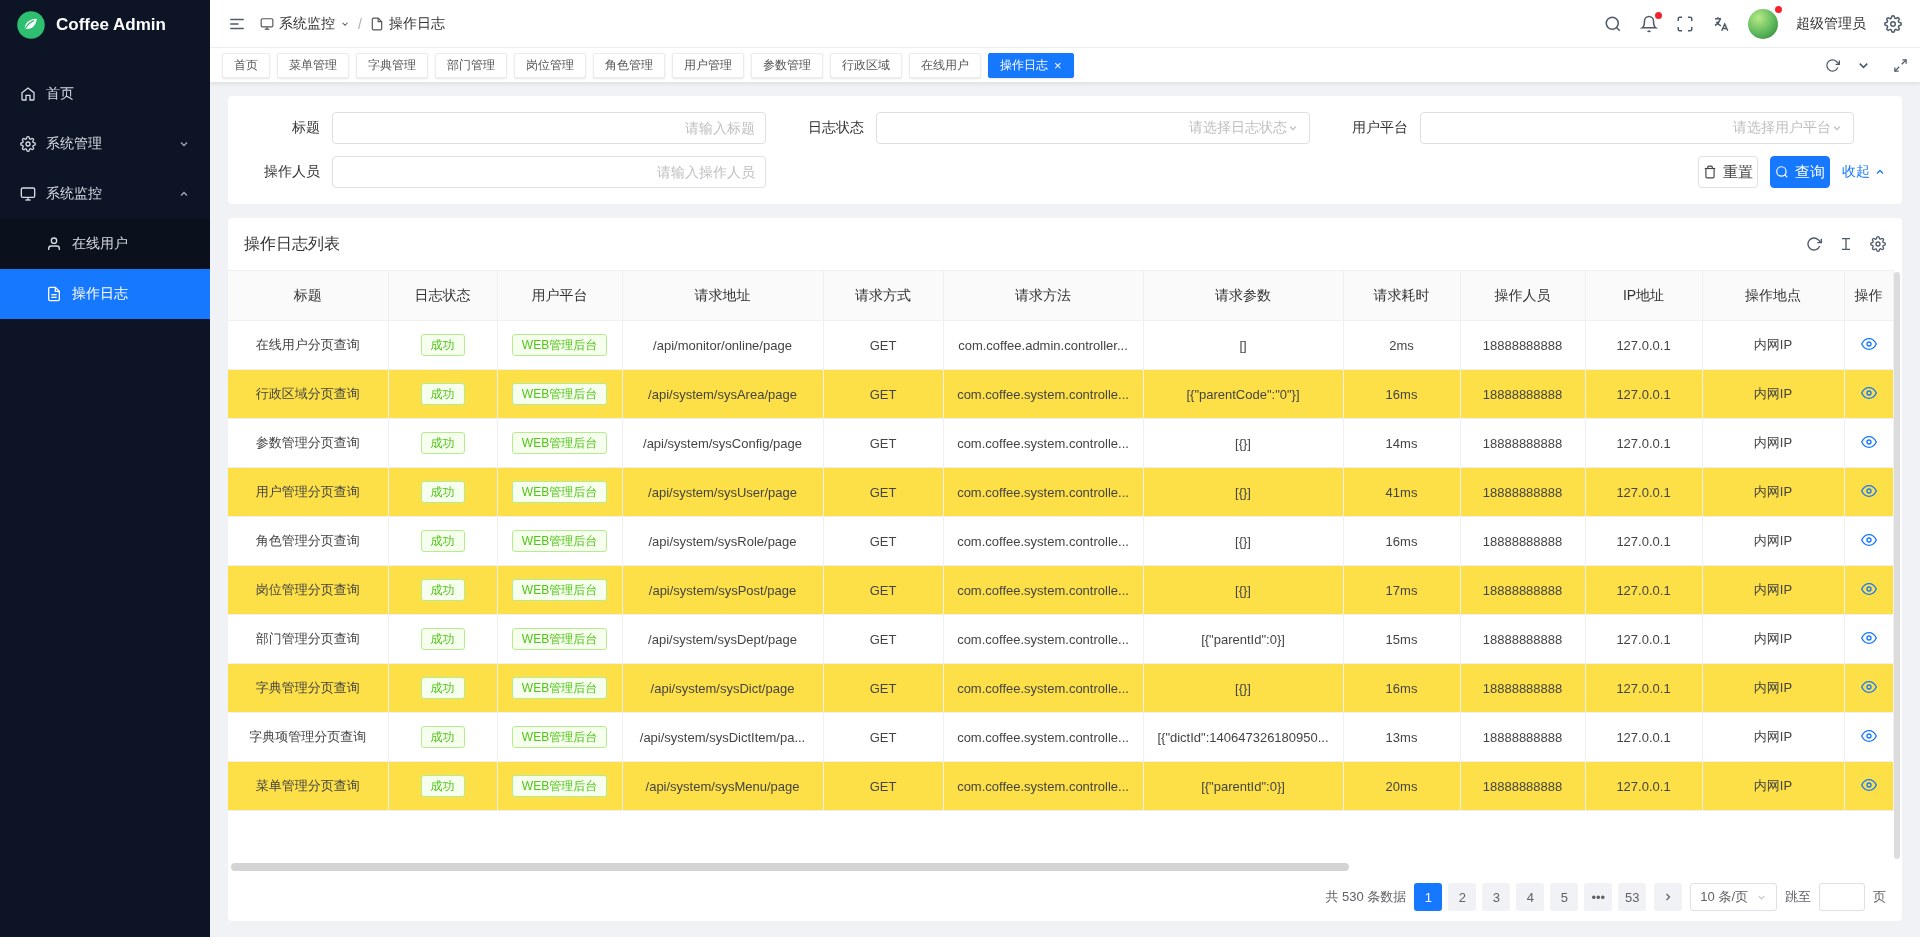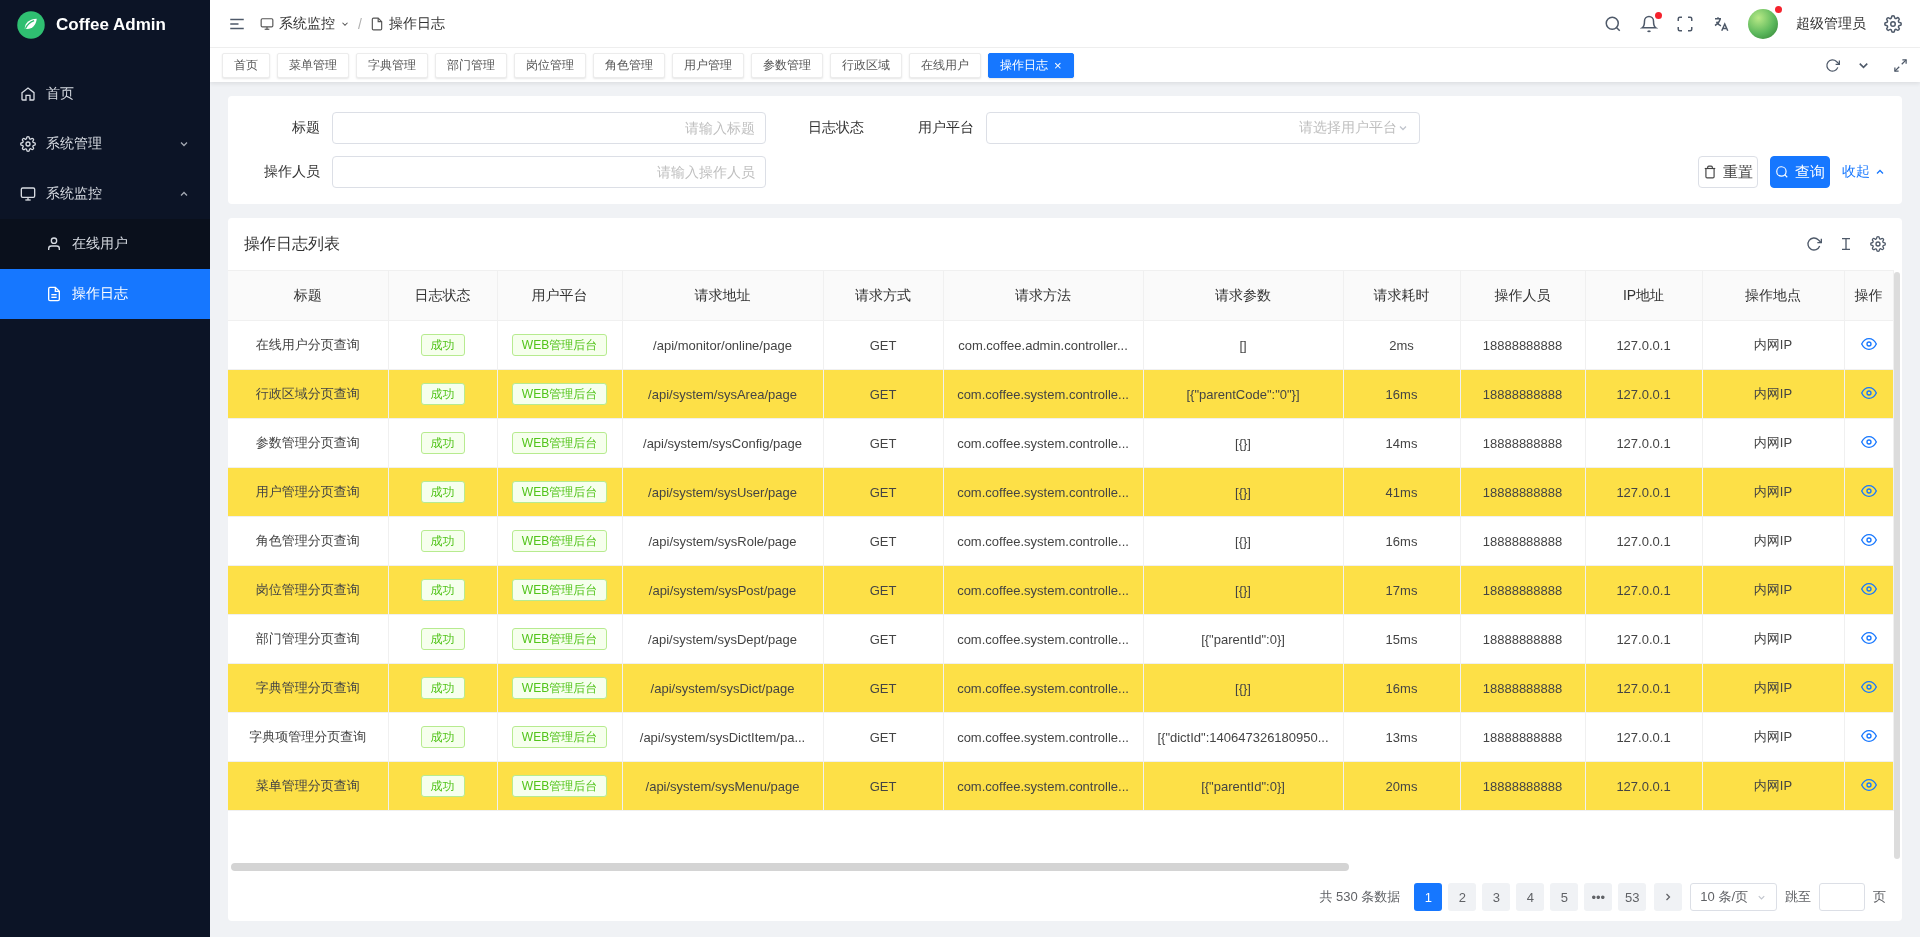--- a/index.html
+++ b/index.html
@@ -80,21 +80,21 @@
   tr.stripe td { background:#fde047; }
   .badge { display:inline-block; padding:2px 9px; font-size:12px; line-height:16px; border:1px solid #b7eb8f; color:#52c41a; background:#f6ffed; border-radius:3px; }
   .eye-btn { color:#1677ff; cursor:pointer; display:inline-flex; }
   .v-scrollbar { position:absolute; top:2px; right:2px; bottom:2px; width:6px; background:#dcdcdc; border-radius:3px; cursor:pointer; }
 
   .h-scroll { height:12px; flex-shrink:0; position:relative; margin:0 3px; }
   .h-thumb { position:absolute; left:0; top:2px; height:8px; width:67%; background:#d4d4d4; border-radius:4px; cursor:pointer; }
 
   
   .pagination { height:48px; flex-shrink:0; display:flex; align-items:center; justify-content:flex-end; gap:8px; padding:0 16px; font-size:13px; color:#606266; }
-  .total-text { margin-right:6px; }
+  .total-text { }
   .page { min-width:28px; height:28px; padding:0 4px; border:none; border-radius:3px; background:#f0f2f5; color:#606266; font-size:13px; display:inline-flex; align-items:center; justify-content:center; cursor:pointer; font-family:inherit; }
   .page.active { background:#1677ff; color:#fff; }
   .next-btn { min-width:28px; height:28px; border:none; border-radius:3px; background:#f0f2f5; color:#606266; display:inline-flex; align-items:center; justify-content:center; cursor:pointer; }
   .next-btn svg { width:12px; height:12px; }
   .size-select { height:28px; border:1px solid #dcdfe6; border-radius:3px; background:#fff; display:inline-flex; align-items:center; gap:8px; padding:0 9px; cursor:pointer; }
   .size-select svg { width:11px; height:11px; color:#c0c4cc; }
   .jump-input { width:46px; height:28px; border:1px solid #dcdfe6; border-radius:3px; text-align:center; outline:none; font-family:inherit; font-size:13px; }
 </style>
 </head>
 <body>
@@ -297,20 +297,26 @@
     <div class="content">
 
       <div class="filter-card">
         <div class="filter-row">
           <div class="field">
             <span class="field-label">标题</span>
             <input class="control" placeholder="请输入标题" style="">
           </div>
           <div class="field">
             <span class="field-label">日志状态</span>
+            <div class="control select">
+              <span class="ph">请选择日志状态</span>
+              <svg viewBox="0 0 24 24" fill="none" stroke="currentColor" stroke-width="2.5">
+                  <polyline points="6 9 12 15 18 9"></polyline>
+                </svg>
+            </div>
           </div>
           <div class="field" style="margin-right:0">
             <span class="field-label">用户平台</span>
             <div class="control select">
               <span class="ph">请选择用户平台</span>
               <svg viewBox="0 0 24 24" fill="none" stroke="currentColor" stroke-width="2.5">
                   <polyline points="6 9 12 15 18 9"></polyline>
                 </svg>
             </div>
           </div>

